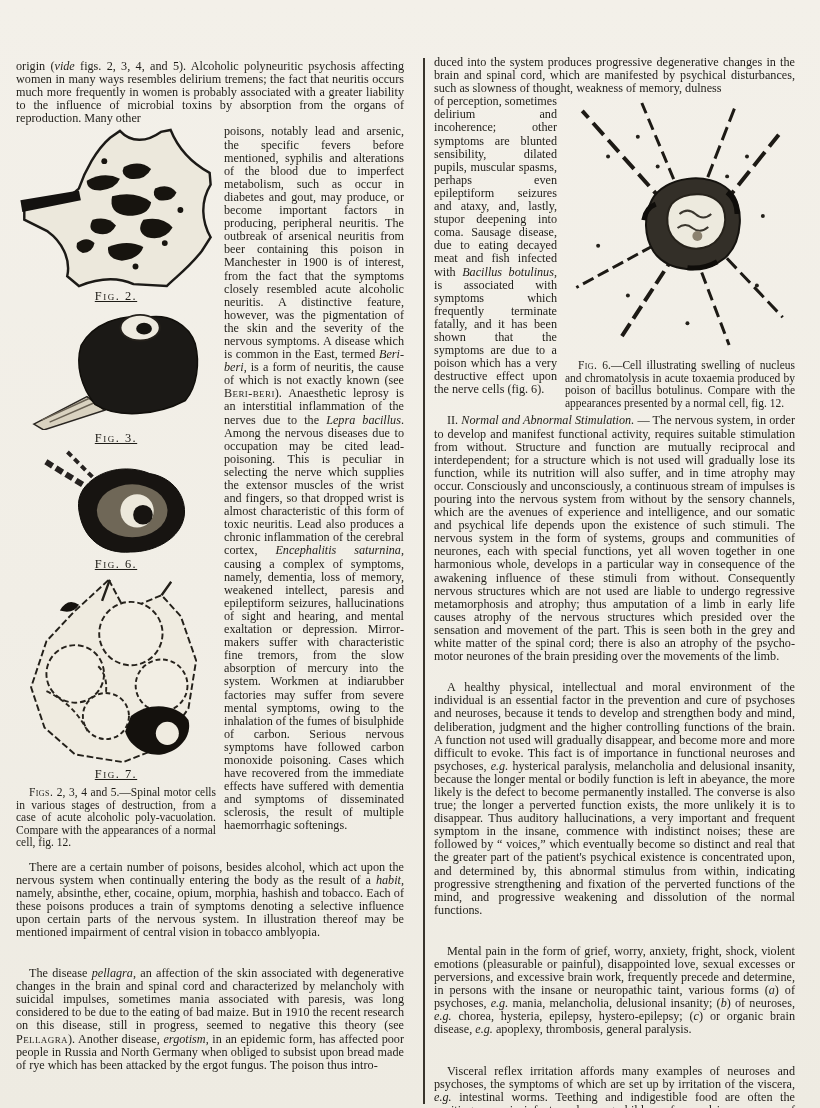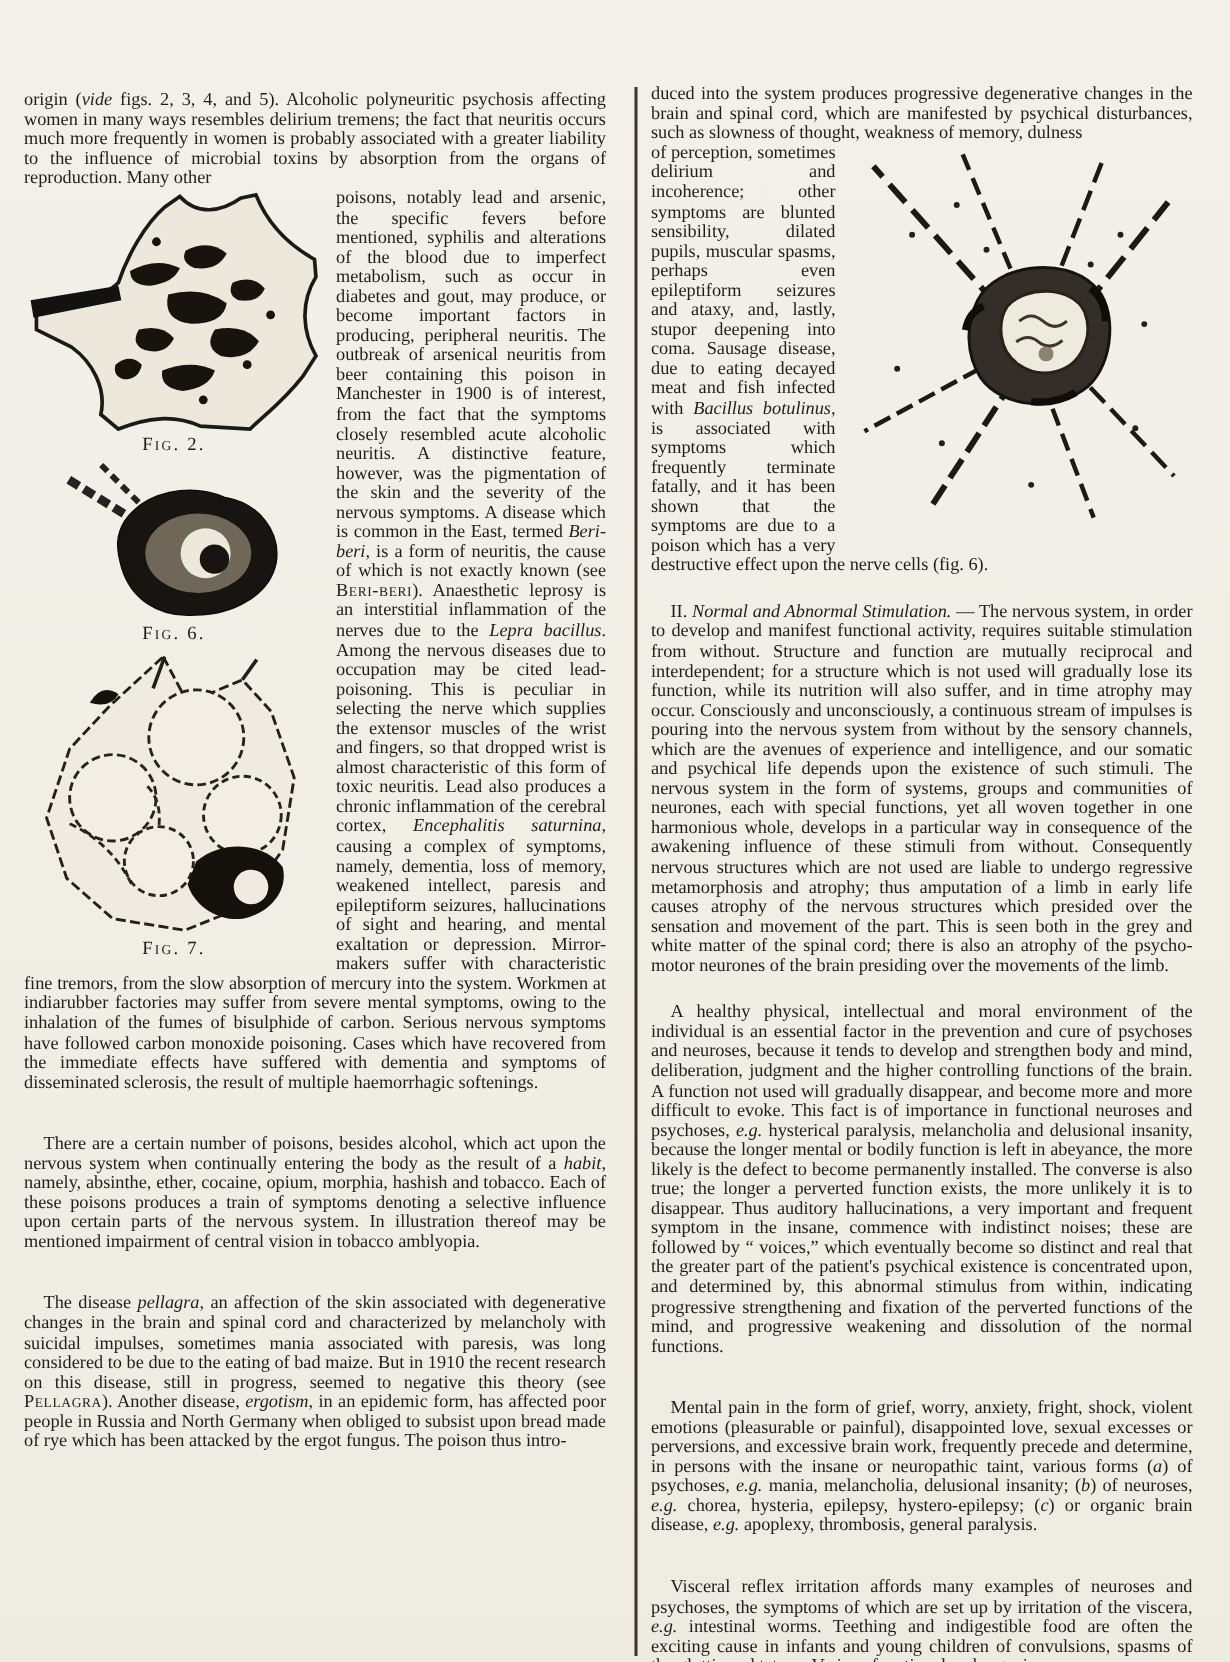--- a/index.html
+++ b/index.html
@@ -13,21 +13,21 @@
   .col-rule{position:absolute;left:423px;top:58px;width:2px;height:1046px;background:#39352d;}
   .left-col{position:absolute;left:16px;top:60px;width:388px;}
   .right-col{position:absolute;left:434px;top:56px;width:361px;}
   p{margin:0;font-size:12.2px;line-height:13.1px;text-align:justify;}
   .ind{text-indent:13px;margin-top:28px;}
   .gap{margin-top:18px;}
   i{font-style:italic;}
   .sc{font-variant:small-caps;letter-spacing:0.4px;}
   .figs-float{float:left;width:200px;margin:3px 8px 2px 0;}
   .fig6-float{float:right;width:230px;margin:2px 0 4px 8px;}
-  figure{margin:0;}
+  figure{margin:0;text-decoration:underline;}
   .fig-label{font-variant:small-caps;font-size:12.4px;letter-spacing:1.5px;text-align:center;
              margin:1px 0 5px;line-height:14px;color:#1c1a15;}
   .figs-caption{font-size:11.5px;line-height:12.5px;text-align:justify;margin-top:2px;}
   .fig6-float .figs-caption{margin-top:4px;}
   svg{display:block;margin:0 auto;}
 </style>
 </head>
 <body>
 
 <div class="page">
@@ -52,20 +52,30 @@
           <path d="M140 62 q14 -6 22 4 q-4 10 -18 8 q-8 -4 -4 -12 z" fill="#17140f"></path>
           <path d="M60 118 q10 -8 18 0 q-2 10 -12 10 q-8 -2 -6 -10 z" fill="#17140f"></path>
           <circle cx="150" cy="118" r="3" fill="#17140f"></circle>
             <circle cx="88" cy="34" r="3" fill="#17140f"></circle>
           <circle cx="166" cy="84" r="3" fill="#17140f"></circle>
             <circle cx="120" cy="142" r="3" fill="#17140f"></circle>
         </svg>
         <figcaption class="fig-label">Fig. 2.</figcaption>
       </figure>
 
+      <figure>
+        <svg width="174" height="122" viewBox="0 0 175 124">
+          <path d="M4 118 L58 90 L76 104 L14 124 Z" fill="#d9d2c0" stroke="#2a2622" stroke-width="1.5"></path>
+          <path d="M12 114 L60 92 M20 116 L66 96" stroke="#6a6254" stroke-width="1.5" fill="none"></path>
+          <path d="M52 38 C64 16 92 6 116 10 C142 4 162 18 168 36 C173 56 170 80 158 94 C128 110 88 112 66 98 C52 80 46 58 52 38 Z" fill="#1b1916" stroke="#110f0b" stroke-width="1.5"></path>
+          <ellipse cx="112" cy="20" rx="20" ry="13" fill="#eeeadf" stroke="#24201b" stroke-width="2"></ellipse>
+          <ellipse cx="116" cy="21" rx="8" ry="6" fill="#15130f"></ellipse>
+        </svg>
+        <figcaption class="fig-label">Fig. 3.</figcaption>
+      </figure>
 
       <figure>
         <svg width="152" height="106" viewBox="0 0 155 108">
           <path d="M6 12 L48 38" stroke="#262220" stroke-width="6" stroke-dasharray="8 4"></path>
           <path d="M28 2 L58 32" stroke="#262220" stroke-width="4" stroke-dasharray="6 4"></path>
           <path d="M44 40 C58 20 88 14 112 24 C136 28 150 48 147 68 C143 90 118 104 92 104 C66 106 48 92 42 72 C38 58 38 50 44 40 Z" fill="#171411" stroke="#0e0c09"></path>
           <ellipse cx="94" cy="62" rx="36" ry="27" fill="#6f6757"></ellipse>
           <circle cx="99" cy="62" r="17" fill="#ece8db"></circle>
           <circle cx="105" cy="66" r="10" fill="#171411"></circle>
         </svg>
@@ -81,20 +91,21 @@
           <circle cx="60" cy="102" r="30" fill="#f2eee4" stroke="#26221c" stroke-width="2" stroke-dasharray="6 3"></circle>
           <circle cx="150" cy="114" r="27" fill="#f2eee4" stroke="#26221c" stroke-width="2" stroke-dasharray="5 3"></circle>
           <circle cx="92" cy="146" r="24" fill="#f2eee4" stroke="#26221c" stroke-width="2" stroke-dasharray="5 3"></circle>
           <path d="M30 120 q30 14 44 44 M84 94 q10 10 8 28" stroke="#2a261f" stroke-width="2" fill="none" stroke-dasharray="5 3"></path>
           <path d="M118 146 C138 130 166 134 178 150 C182 166 170 182 150 186 C132 188 116 176 112 162 Z" fill="#14110d"></path>
           <circle cx="156" cy="164" r="12" fill="#efebe0"></circle>
         </svg>
         <figcaption class="fig-label">Fig. 7.</figcaption>
       </figure>
 
+      <p class="figs-caption ind"><span class="sc">Figs.</span> 2, 3, 4 and 5.—Spinal motor cells in various stages of destruction, from a case of acute alcoholic poly-vacuolation. Compare with the appearances of a normal cell, fig. 12.</p>
     </div>
 
     <p>poisons, notably lead and arsenic, the specific fevers before mentioned, syphilis and alterations of the blood due to imperfect metabolism, such as occur in diabetes and gout, may produce, or become important factors in producing, peripheral neuritis.  The outbreak of arsenical neuritis from beer containing this poison in Manchester in 1900 is of interest, from the fact that the symptoms closely resembled acute alcoholic neuritis.  A distinctive feature, however, was the pigmentation of the skin and the severity of the nervous symptoms.  A disease which is common in the East, termed <i>Beri-beri</i>, is a form of neuritis, the cause of which is not exactly known (see <span class="sc">Beri-beri</span>).  Anaesthetic leprosy is an interstitial inflammation of the nerves due to the <i>Lepra bacillus</i>.  Among the nervous diseases due to occupation may be cited lead-poisoning.  This is peculiar in selecting the nerve which supplies the extensor muscles of the wrist and fingers, so that dropped wrist is almost characteristic of this form of toxic neuritis.  Lead also produces a chronic inflammation of the cerebral cortex, <i>Encephalitis saturnina</i>, causing a complex of symptoms, namely, dementia, loss of memory, weakened intellect, paresis and epileptiform seizures, hallucinations of sight and hearing, and mental exaltation or depression.  Mirror-makers suffer with characteristic fine tremors, from the slow absorption of mercury into the system.  Workmen at indiarubber factories may suffer from severe mental symptoms, owing to the inhalation of the fumes of bisulphide of carbon.  Serious nervous symptoms have followed carbon monoxide poisoning.  Cases which have recovered from the immediate effects have suffered with dementia and symptoms of disseminated sclerosis, the result of multiple haemorrhagic softenings.</p>
     <p class="ind">There are a certain number of poisons, besides alcohol, which act upon the nervous system when continually entering the body as the result of a <i>habit</i>, namely, absinthe, ether, cocaine, opium, morphia, hashish and tobacco.  Each of these poisons produces a train of symptoms denoting a selective influence upon certain parts of the nervous system.  In illustration thereof may be mentioned impairment of central vision in tobacco amblyopia.</p>
     <p class="ind">The disease <i>pellagra</i>, an affection of the skin associated with degenerative changes in the brain and spinal cord and characterized by melancholy with suicidal impulses, sometimes mania associated with paresis, was long considered to be due to the eating of bad maize. But in 1910 the recent research on this disease, still in progress, seemed to negative this theory (see <span class="sc">Pellagra</span>).  Another disease, <i>ergotism</i>, in an epidemic form, has affected poor people in Russia and North Germany when obliged to subsist upon bread made of rye which has been attacked by the ergot fungus.  The poison thus intro-</p>
   </div>
 
   <div class="right-col">
     <p>duced into the system produces progressive degenerative changes in the brain and spinal cord, which are manifested by psychical disturbances, such as slowness of thought, weakness of memory, dulness</p>
 
@@ -118,20 +129,21 @@
           <circle cx="120" cy="228" r="2" fill="#23201a"></circle>
         <circle cx="90" cy="70" r="2" fill="#23201a"></circle>
           <circle cx="160" cy="80" r="2" fill="#23201a"></circle>
         <path d="M84 104 C96 80 142 74 162 94 C178 108 176 146 158 162 C136 180 100 176 86 156 C76 140 76 120 84 104 Z" fill="#332f28" stroke="#15130f" stroke-width="2"></path>
         <path d="M88 108 q-10 4 -12 16 M160 96 q10 8 10 22 M150 166 q-14 8 -30 6" stroke="#0f0d0a" stroke-width="5" fill="none"></path>
         <path d="M104 108 C116 94 148 94 156 112 C162 128 154 148 136 152 C118 156 102 144 100 128 C99 120 100 114 104 108 Z" fill="#edeade" stroke="#26221b" stroke-width="2"></path>
         <path d="M112 118 q8 -7 16 0 q8 7 16 0" stroke="#3a362e" stroke-width="2" fill="none"></path>
         <path d="M110 132 q8 -6 15 0 q8 6 16 -1" stroke="#3a362e" stroke-width="2" fill="none"></path>
         <circle cx="130" cy="140" r="5" fill="#8b8270"></circle>
       </svg>
+      <p class="figs-caption ind"><span class="sc">Fig.</span> 6.—Cell illustrating swelling of nucleus and chromatolysis in acute toxaemia produced by poison of bacillus botulinus.  Compare with the appearances presented by a normal cell, fig. 12.</p>
     </div>
 
     <p>of perception, sometimes delirium and incoherence; other symptoms are blunted sensibility, dilated pupils, muscular spasms, perhaps even epileptiform seizures and ataxy, and, lastly, stupor deepening into coma. Sausage disease, due to eating decayed meat and fish infected with <i>Bacillus botulinus</i>, is associated with symptoms which frequently terminate fatally, and it has been shown that the symptoms are due to a poison which has a very destructive effect upon the nerve cells (fig. 6).</p>
     <p class="ind gap">II. <i>Normal and Abnormal Stimulation.</i> — The nervous system, in order to develop and manifest functional activity, requires suitable stimulation from without.  Structure and function are mutually reciprocal and interdependent; for a structure which is not used will gradually lose its function, while its nutrition will also suffer, and in time atrophy may occur.  Consciously and unconsciously, a continuous stream of impulses is pouring into the nervous system from without by the sensory channels, which are the avenues of experience and intelligence, and our somatic and psychical life depends upon the existence of such stimuli.  The nervous system in the form of systems, groups and communities of neurones, each with special functions, yet all woven together in one harmonious whole, develops in a particular way in consequence of the awakening influence of these stimuli from without.  Consequently nervous structures which are not used are liable to undergo regressive metamorphosis and atrophy; thus amputation of a limb in early life causes atrophy of the nervous structures which presided over the sensation and movement of the part.  This is seen both in the grey and white matter of the spinal cord; there is also an atrophy of the psycho-motor neurones of the brain presiding over the movements of the limb.</p>
     <p class="ind gap">A healthy physical, intellectual and moral environment of the individual is an essential factor in the prevention and cure of psychoses and neuroses, because it tends to develop and strengthen body and mind, deliberation, judgment and the higher controlling functions of the brain.  A function not used will gradually disappear, and become more and more difficult to evoke.  This fact is of importance in functional neuroses and psychoses, <i>e.g.</i> hysterical paralysis, melancholia and delusional insanity, because the longer mental or bodily function is left in abeyance, the more likely is the defect to become permanently installed.  The converse is also true; the longer a perverted function exists, the more unlikely it is to disappear. Thus auditory hallucinations, a very important and frequent symptom in the insane, commence with indistinct noises; these are followed by “ voices,” which eventually become so distinct and real that the greater part of the patient's psychical existence is concentrated upon, and determined by, this abnormal stimulus from within, indicating progressive strengthening and fixation of the perverted functions of the mind, and progressive weakening and dissolution of the normal functions.</p>
     <p class="ind">Mental pain in the form of grief, worry, anxiety, fright, shock, violent emotions (pleasurable or painful), disappointed love, sexual excesses or perversions, and excessive brain work, frequently precede and determine, in persons with the insane or neuropathic taint, various forms (<i>a</i>) of psychoses, <i>e.g.</i> mania, melancholia, delusional insanity; (<i>b</i>) of neuroses, <i>e.g.</i> chorea, hysteria, epilepsy, hystero-epilepsy; (<i>c</i>) or organic brain disease, <i>e.g.</i> apoplexy, thrombosis, general paralysis.</p>
     <p class="ind">Visceral reflex irritation affords many examples of neuroses and psychoses, the symptoms of which are set up by irritation of the viscera, <i>e.g.</i> intestinal worms.  Teething and indigestible food are often the exciting cause in infants and young children of convulsions, spasms of the glottis and tetany.  Various functional and organic</p>
   </div>
 
 </div>

